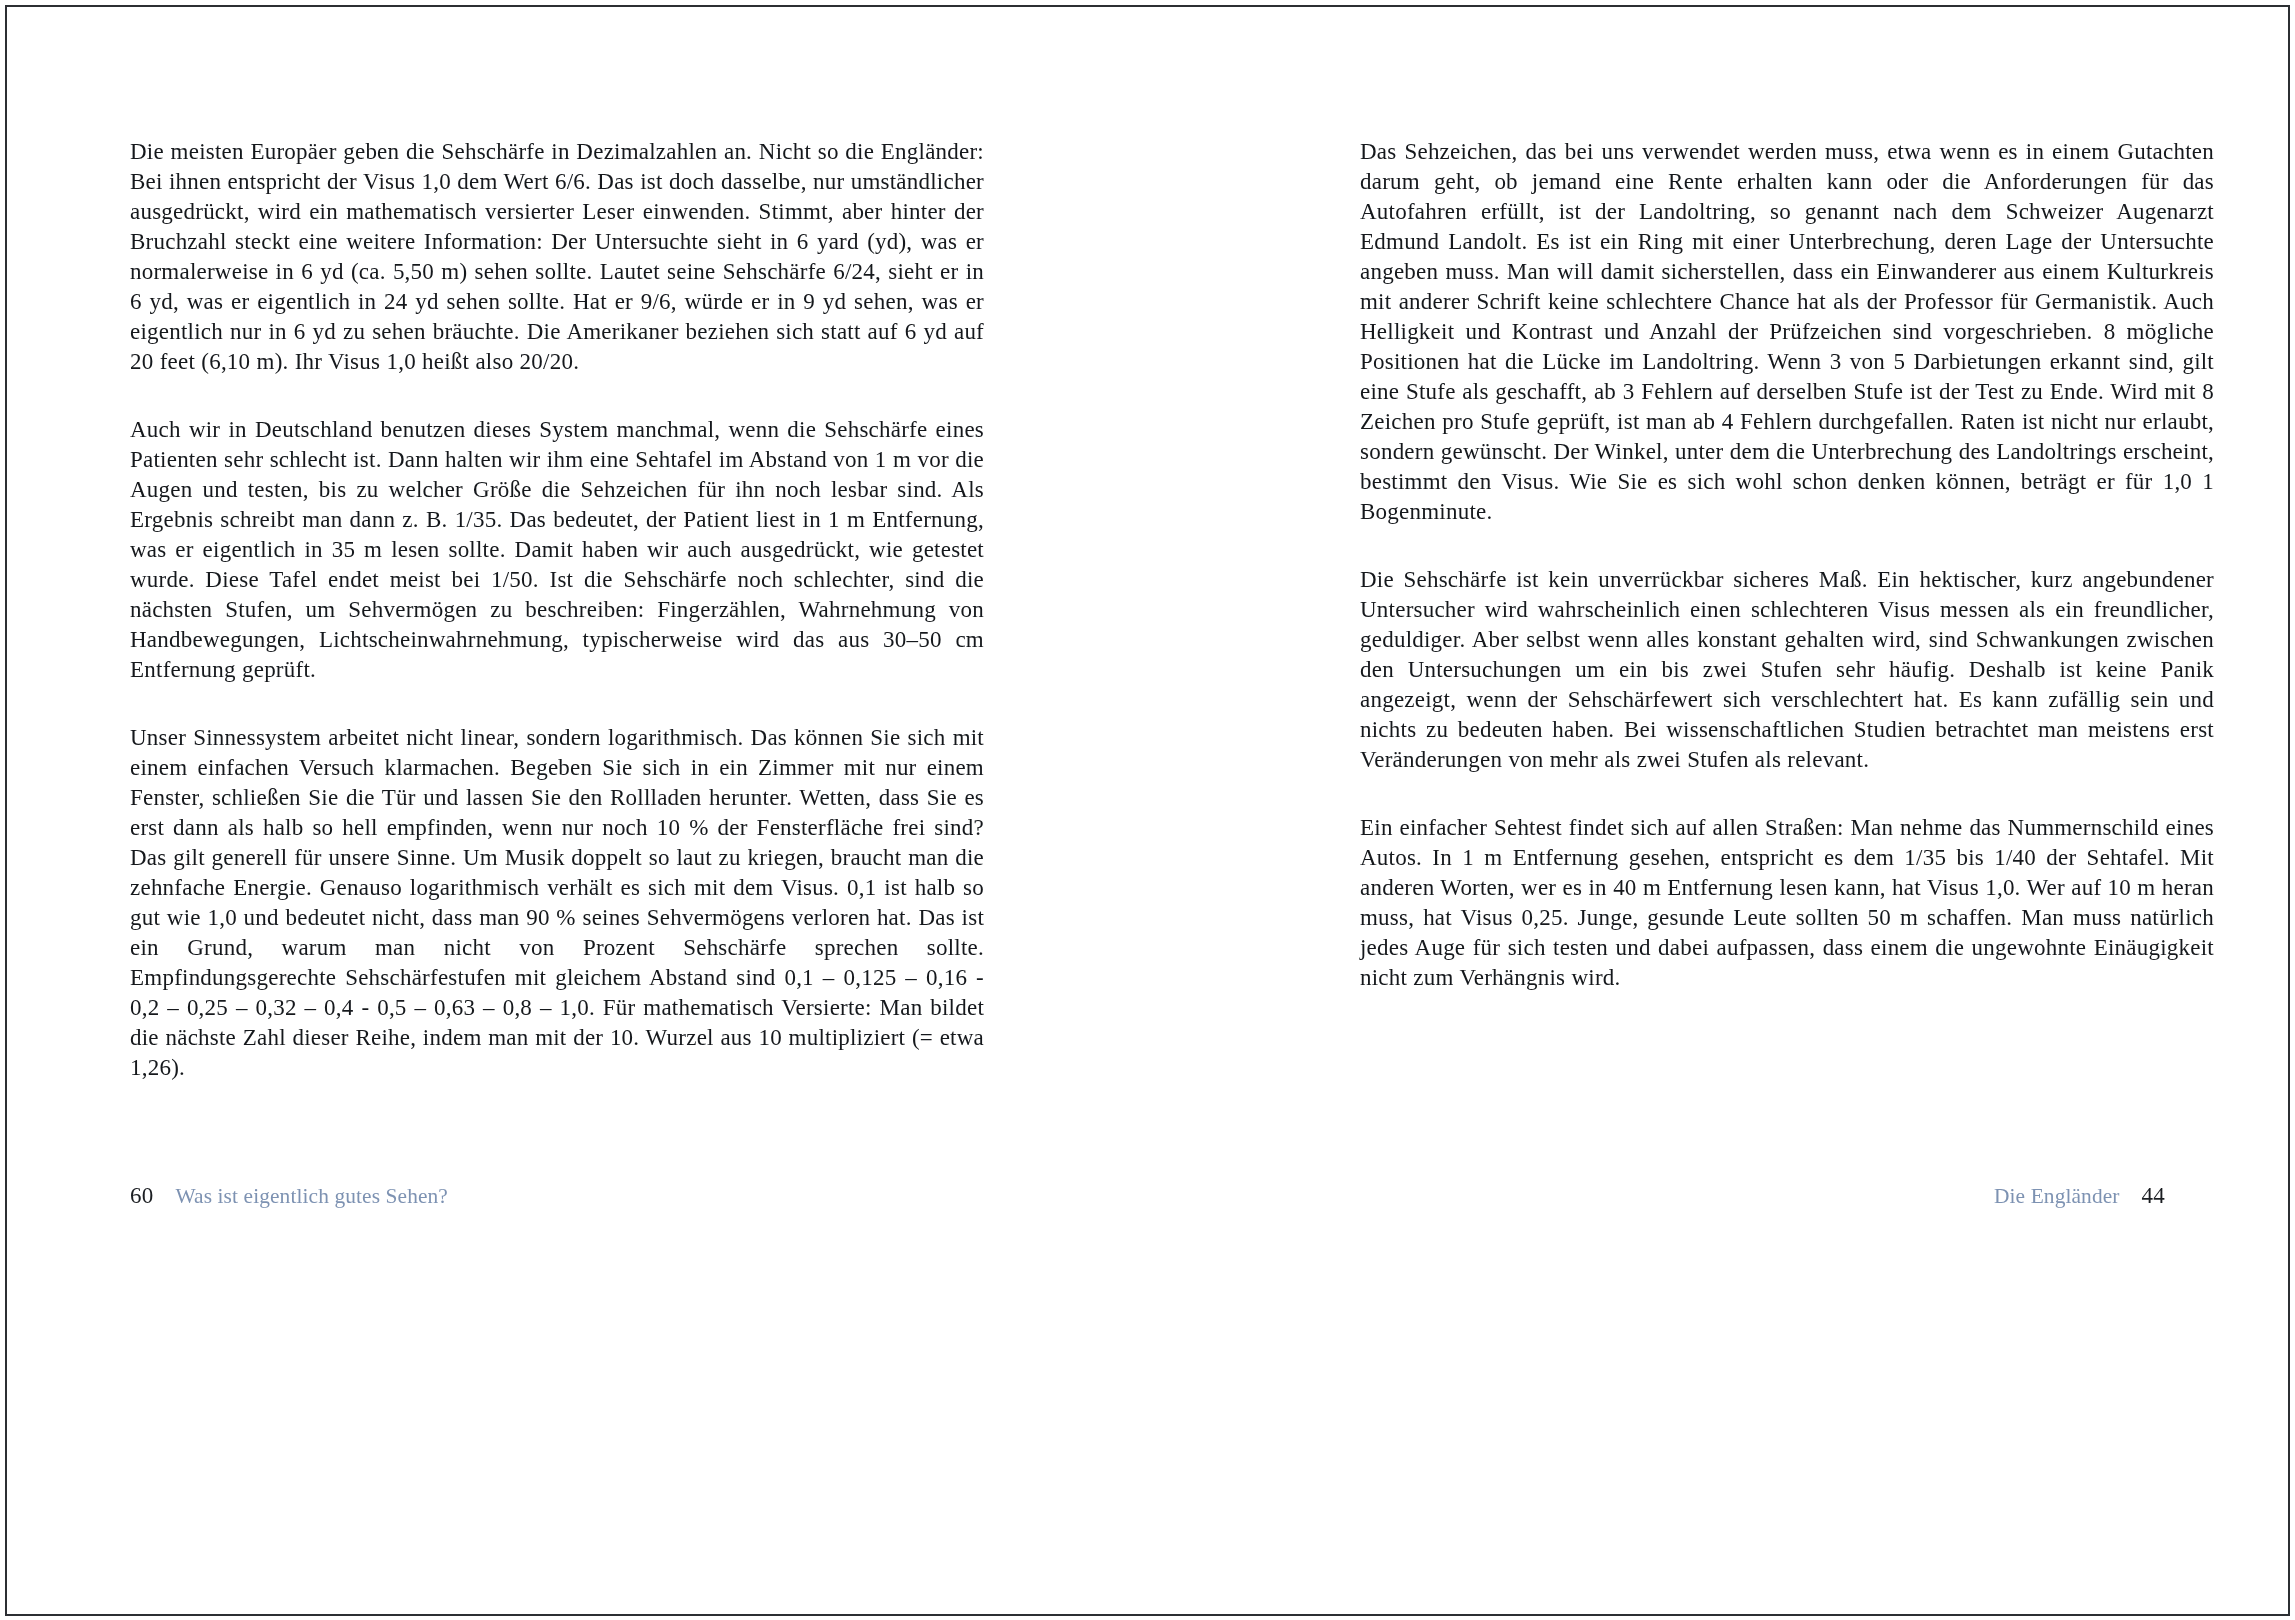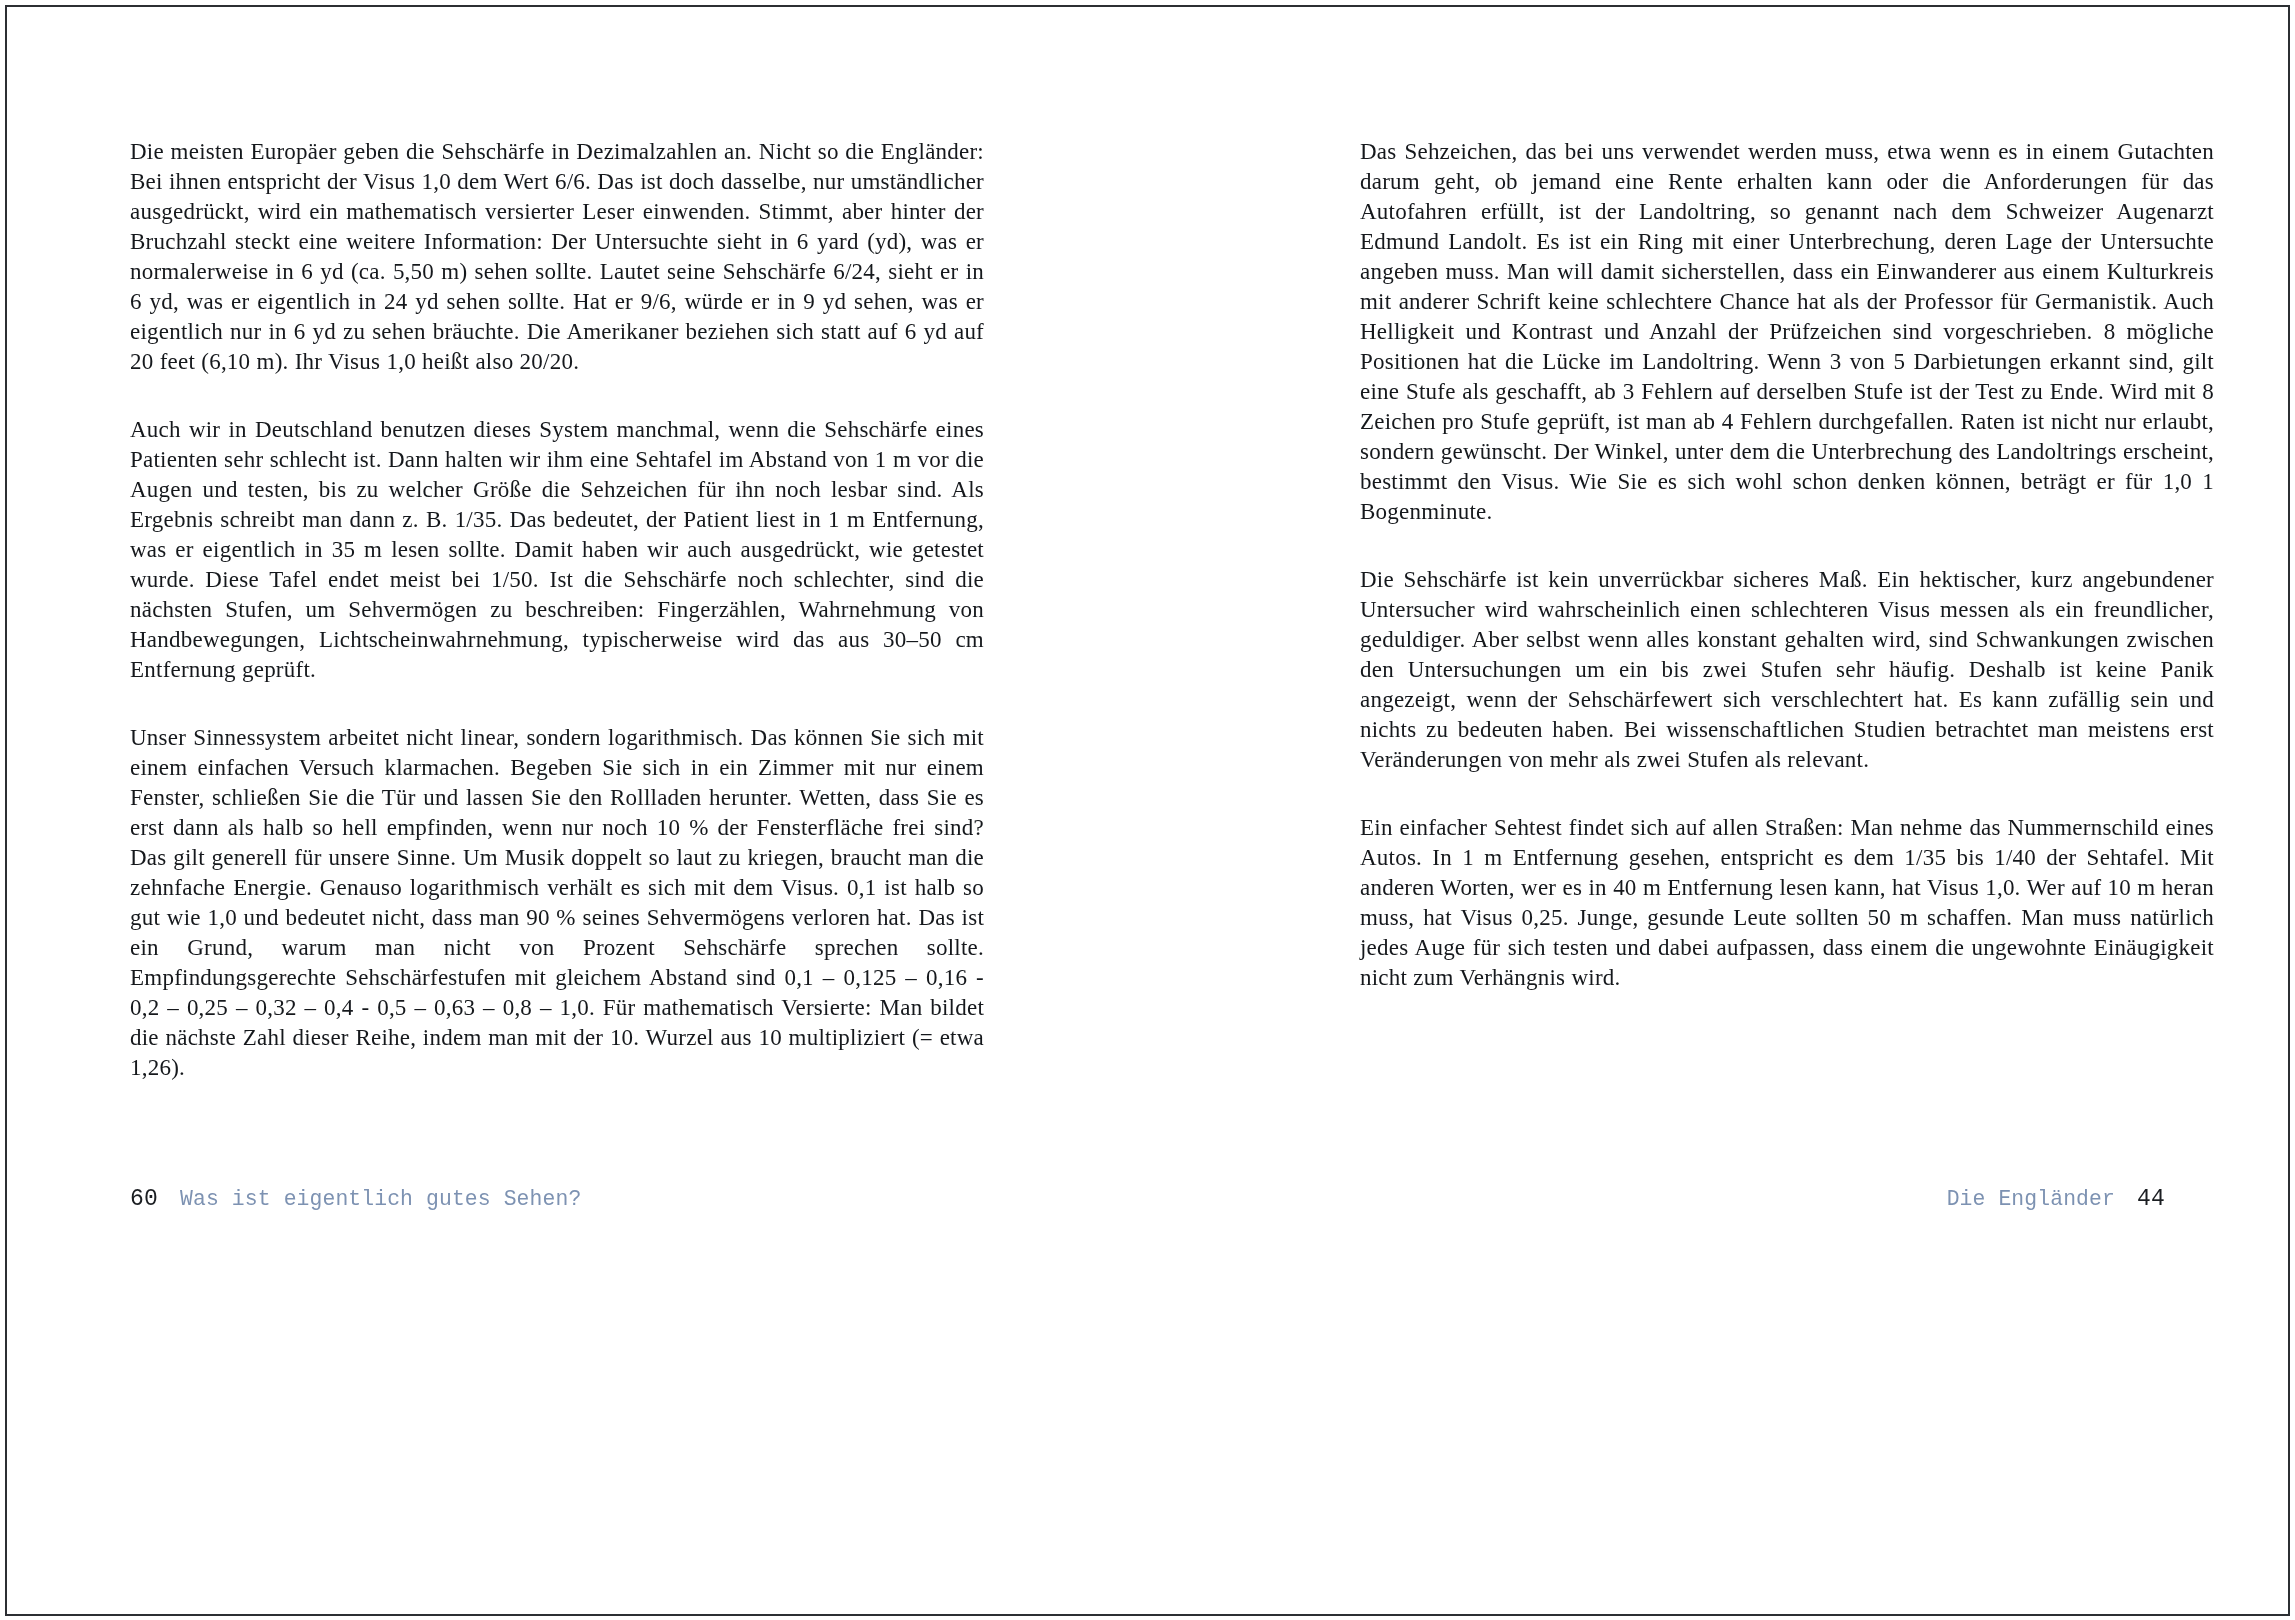--- a/index.html
+++ b/index.html
@@ -66,23 +66,23 @@
     -webkit-hyphens: manual;
     letter-spacing: 0.01em;
     word-spacing: 0.01em;
   }
   .para:last-child { margin-bottom: 0; }
 
   
   .foot {
     position: absolute;
     bottom: 105px;
-    font-family: Liberation Mono, monospace;
+    font-family: Liberation Serif, serif;
     font-size: 21.4px;
-    line-height: 22px;
+    line-height: 28px;
     white-space: nowrap;
   }
   .foot-left  { left: 130px; }
   .foot-right { right: 130px; text-align: right; }
 
   .folio {
     color: #1b1e22;
     font-size: 23px;
     letter-spacing: 0.01em;
   }

